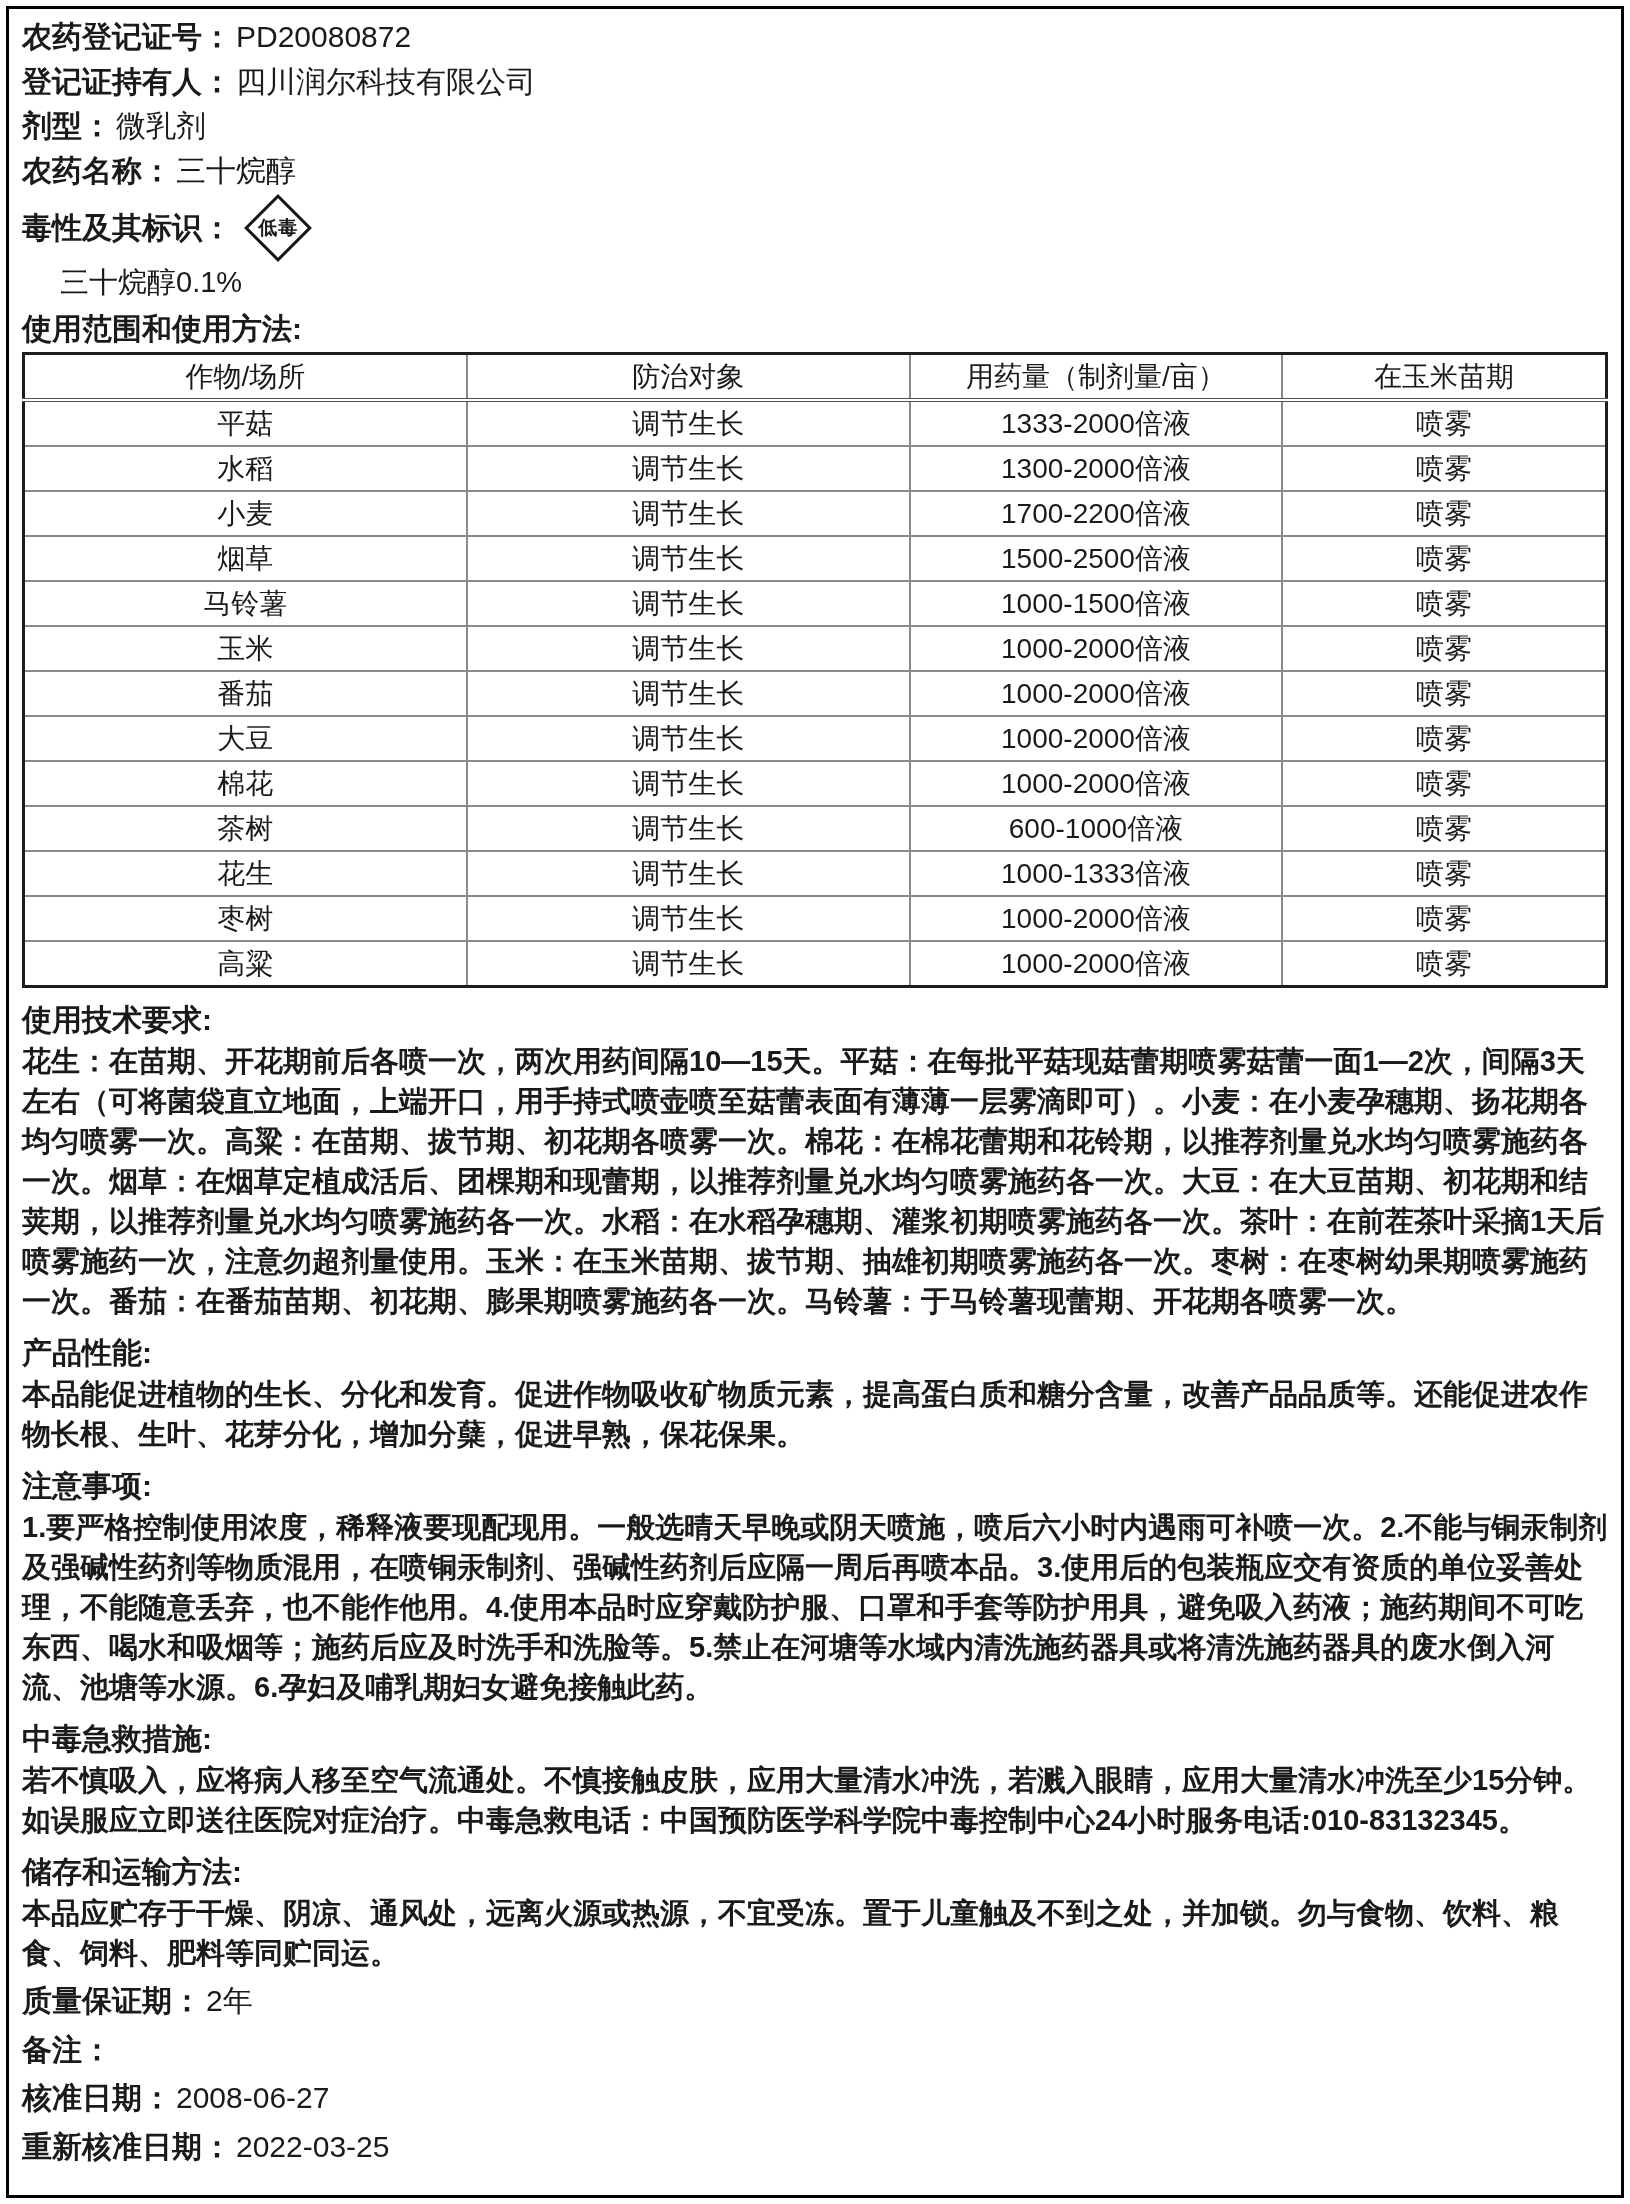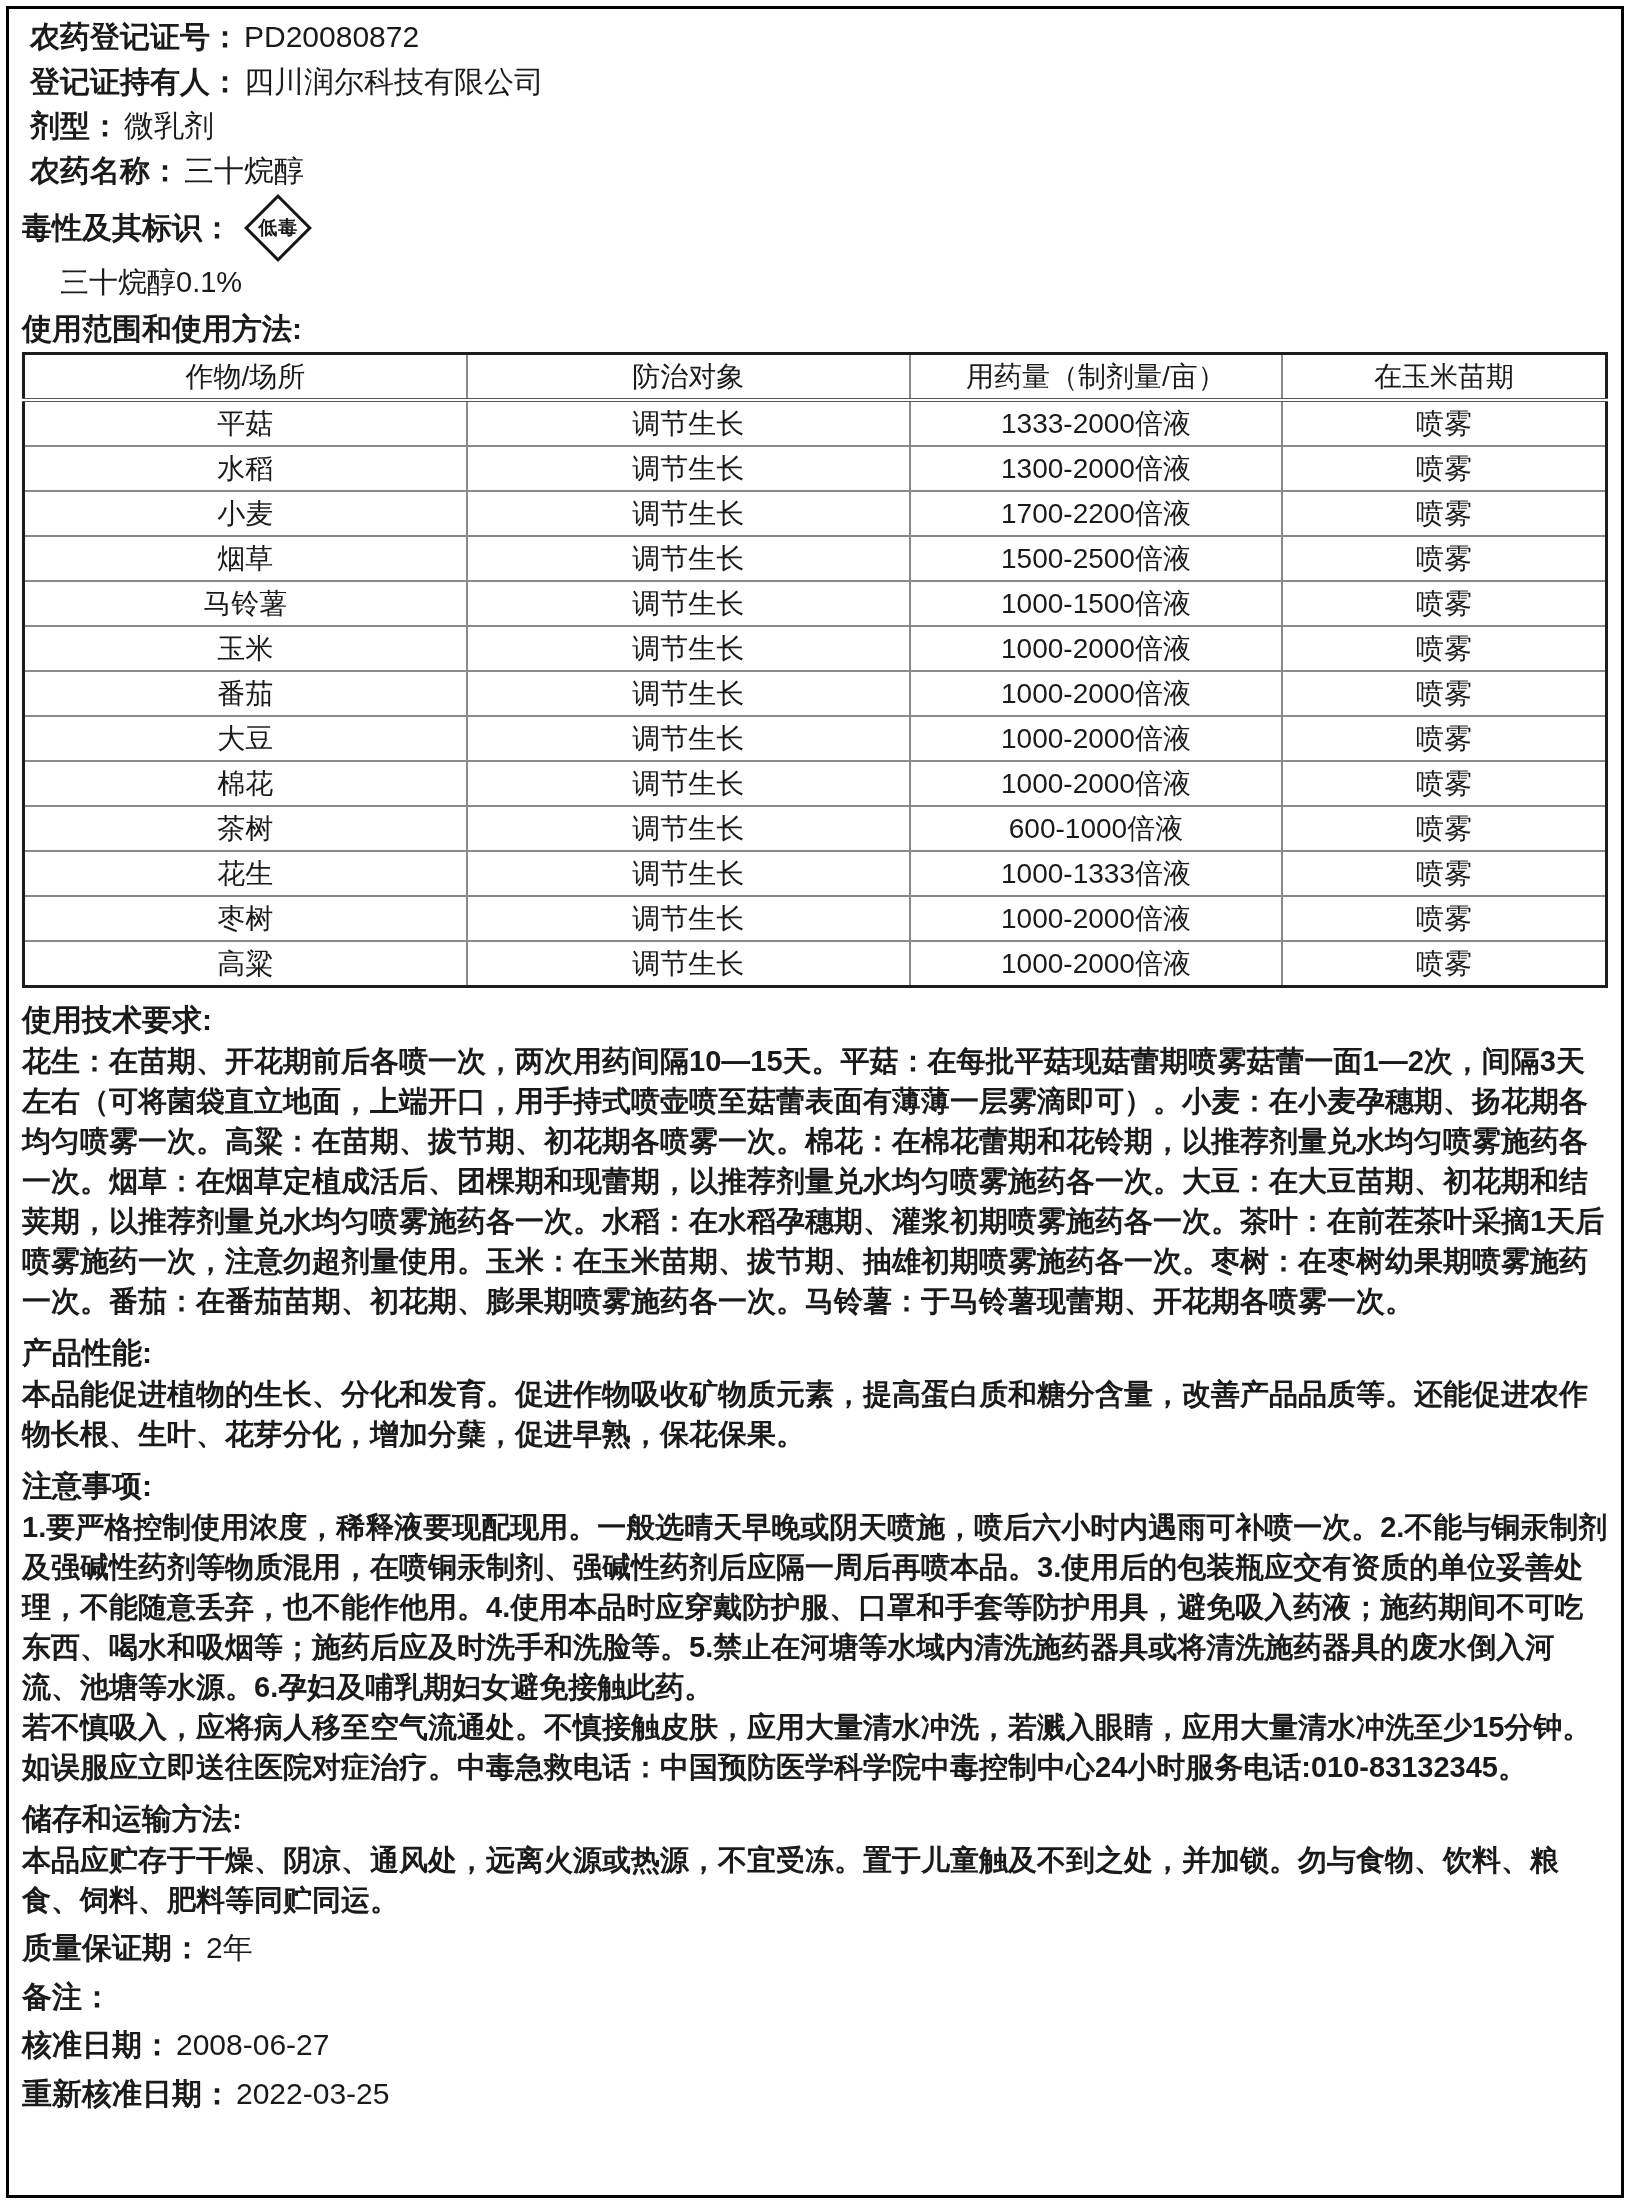--- a/index.html
+++ b/index.html
@@ -17,21 +17,21 @@
     left: 6px; top: 6px; right: 6px; bottom: 6px;
     border: 3px solid #000000;
     padding: 4px 13px 0 13px;
     box-sizing: border-box;
     overflow: hidden;
     background: #ffffff;
   }
   .field-line {
     font-size: 30px;
     line-height: 1.35;
-    margin: 4px 8px;
+    margin: 4px 0;
     white-space: nowrap;
   }
   .field-label { font-weight: bold; }
   .field-value { font-weight: normal; margin-left: 4px; }
   .bottom-fields .field-line { margin: 8px 0; }
   .tox-line {
     display: flex;
     align-items: center;
     height: 66px;
     margin: 2px 0;
@@ -260,20 +260,21 @@
       <div class="section-heading">产品性能:</div>
       <p class="section-body">本品能促进植物的生长、分化和发育。促进作物吸收矿物质元素，提高蛋白质和糖分含量，改善产品品质等。还能促进农作物长根、生叶、花芽分化，增加分蘖，促进早熟，保花保果。</p>
     </section>
 
     <section>
       <div class="section-heading">注意事项:</div>
       <p class="section-body">1.要严格控制使用浓度，稀释液要现配现用。一般选晴天早晚或阴天喷施，喷后六小时内遇雨可补喷一次。2.不能与铜汞制剂及强碱性药剂等物质混用，在喷铜汞制剂、强碱性药剂后应隔一周后再喷本品。3.使用后的包装瓶应交有资质的单位妥善处理，不能随意丢弃，也不能作他用。4.使用本品时应穿戴防护服、口罩和手套等防护用具，避免吸入药液；施药期间不可吃东西、喝水和吸烟等；施药后应及时洗手和洗脸等。5.禁止在河塘等水域内清洗施药器具或将清洗施药器具的废水倒入河流、池塘等水源。6.孕妇及哺乳期妇女避免接触此药。</p>
     </section>
 
     <section>
+      <div class="section-heading">中毒急救措施:</div>
       <p class="section-body">若不慎吸入，应将病人移至空气流通处。不慎接触皮肤，应用大量清水冲洗，若溅入眼睛，应用大量清水冲洗至少15分钟。如误服应立即送往医院对症治疗。中毒急救电话：中国预防医学科学院中毒控制中心24小时服务电话:010-83132345。</p>
     </section>
 
     <section>
       <div class="section-heading">储存和运输方法:</div>
       <p class="section-body">本品应贮存于干燥、阴凉、通风处，远离火源或热源，不宜受冻。置于儿童触及不到之处，并加锁。勿与食物、饮料、粮食、饲料、肥料等同贮同运。</p>
     </section>
 
   <div class="bottom-fields">
 

